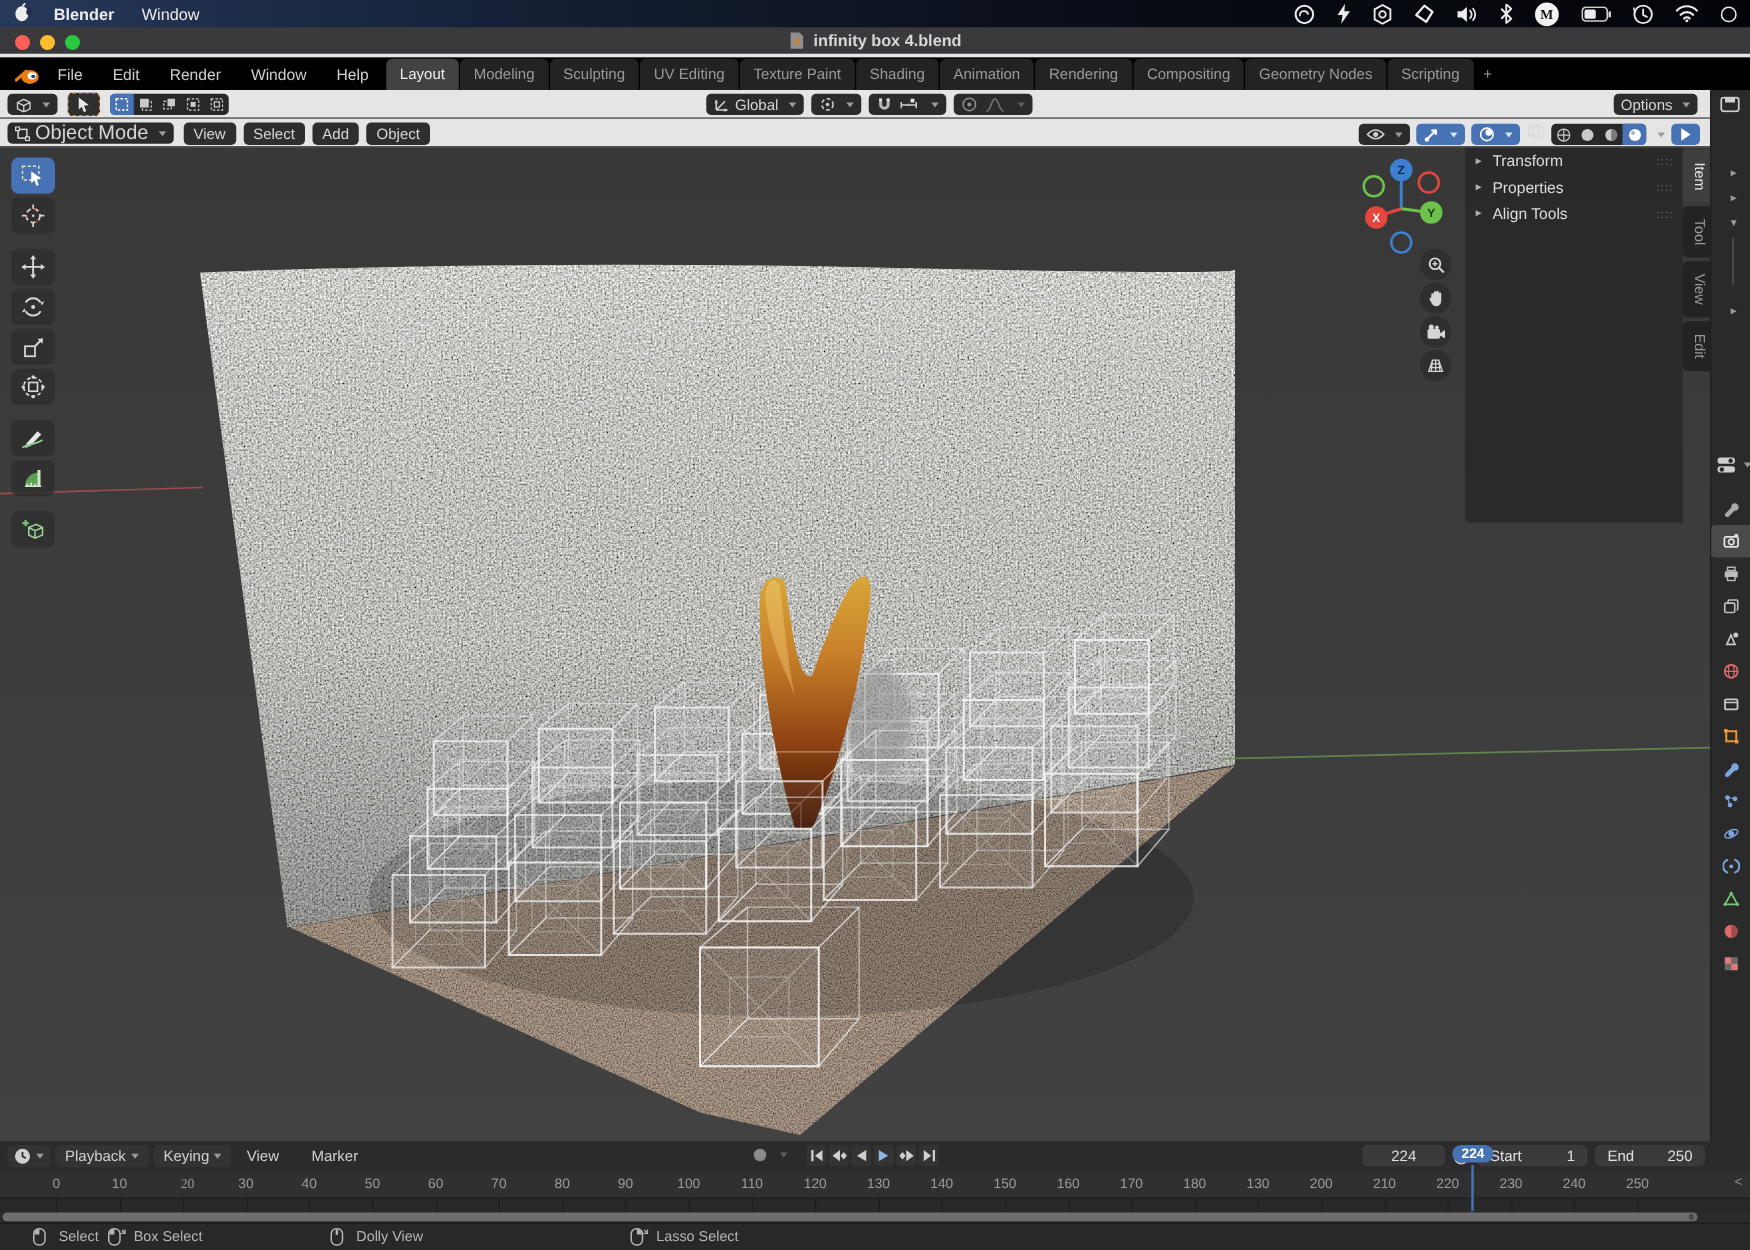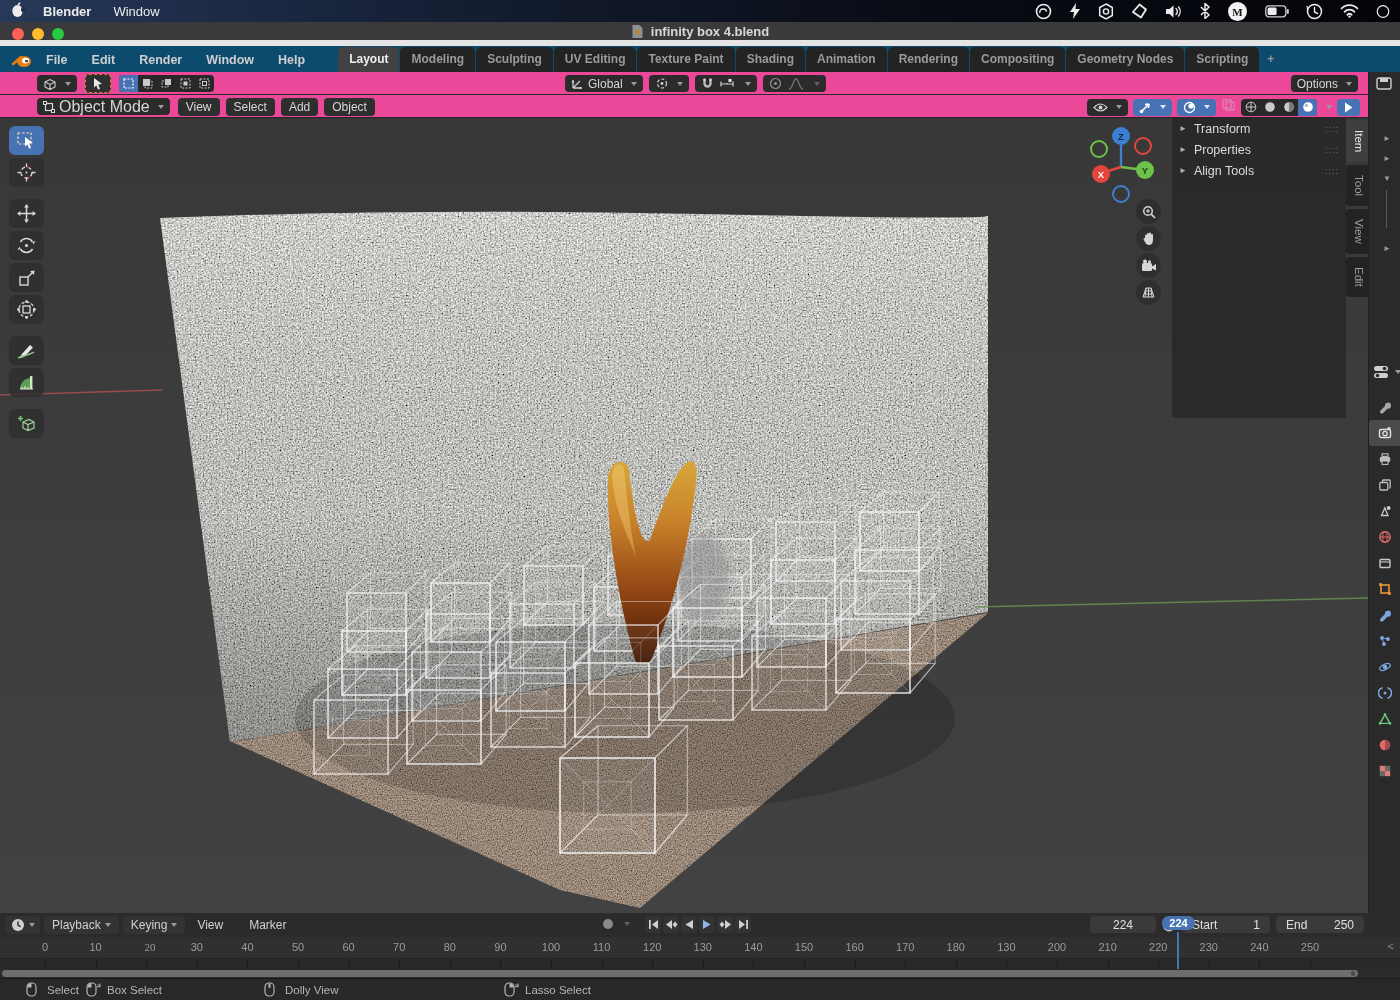--- a/index.html
+++ b/index.html
@@ -15,43 +15,43 @@
   
   #menubar{top:0;left:0;width:1400px;height:22px;
     background:linear-gradient(90deg,#27395a 0%,#1c2a45 16%,#101829 42%,#080b13 68%,#04050a 100%);
     display:flex;align-items:center;padding:0 10px;box-sizing:border-box;font-size:13px;color:#ececec;}
   #menubar .appname{font-weight:bold;margin-left:18px;}
   #menubar .menu{margin-left:22px;}
   #mb-icons{margin-left:auto;display:flex;align-items:center;gap:17px;overflow:hidden;}
   #mb-icons svg{display:block;}
 
   
-  #titlebar{top:22px;left:0;width:1400px;height:24px;background:#3a3a3c;border-bottom:6px solid #e5e5e5;
+  #titlebar{top:22px;left:0;width:1400px;height:24px;background:#3a3a3c;border-bottom:3px solid #e5e5e5;
     display:flex;align-items:center;justify-content:center;font-size:13px;font-weight:bold;color:#d8d8d8;box-sizing:border-box;}
   #traffic{position:absolute;left:12px;top:6px;display:flex;gap:8px;}
   .tl{width:12px;height:12px;border-radius:50%;}
   #titlebar .ficon{margin-right:7px;}
 
   
-  #topbar{top:46px;left:0;width:1400px;height:26px;background:#0c4a6e;display:flex;align-items:flex-end;
-    font-size:12.5px;color:#cfcfcf;font-weight:bold;}
+  #topbar{top:46px;left:0;width:1400px;height:26px;background:#000000;display:flex;align-items:flex-end;
+    font-size:12.5px;color:#cfcfcf;}
   #tb-logo{margin:0 8px 4px 12px;}
   #tb-menus{display:flex;gap:24px;margin:0 0 5px 6px;}
   #tb-menus span{cursor:default;}
-  #tb-tabs{display:flex;margin-left:33px;align-items:flex-end;}
+  #tb-tabs{display:flex;margin-left:14px;align-items:flex-end;}
   .wtab{padding:5px 11px 6px;font-size:12px;color:#9a9a9a;background:#232323;border-radius:5px 5px 0 0;
         margin-right:1px;white-space:nowrap;}
   .wtab.active{background:#424242;color:#efefef;}
   .wtab.add{background:transparent;color:#9a9a9a;padding:5px 7px 6px;}
   #tb-scene{position:absolute;right:4px;top:49px;display:flex;align-items:center;gap:3px;}
   #tb-scene .field{background:#2d2d2d;border:1px solid #1a1a1a;border-radius:4px;height:18px;line-height:18px;
     width:86px;padding:0 8px;font-size:12px;color:#e0e0e0;}
 
   
-  #hdr1,#hdr2{left:0;width:1368px;height:23px;background:#ec4899;padding-left:31px;}
+  #hdr1,#hdr2{left:0;width:1368px;height:23px;background:#e5e5e5;}
   #hdr1{top:72px;border-bottom:1px solid #2a2a2a;box-sizing:border-box;}
   #hdr2{top:95px;border-bottom:1px solid #242424;box-sizing:border-box;}
   .hbtn{display:flex;align-items:center;background:#2b2b2b;border-radius:4px;height:17px;padding:0 6px;gap:4px;}
   .hmenu{font-size:12px;color:#d6d6d6;padding:2px 8px;border-radius:4px;background:#2e2e2e;margin-right:6px;}
   .seg{display:flex;background:#282828;border-radius:4px;overflow:hidden;}
   .seg .cell{width:19px;height:17px;display:flex;align-items:center;justify-content:center;}
   .cell.on{background:#4772b3;}
   .bluebtn{background:#4772b3 !important;}
   #opt-btn{position:absolute;right:10px;top:3px;}
 

